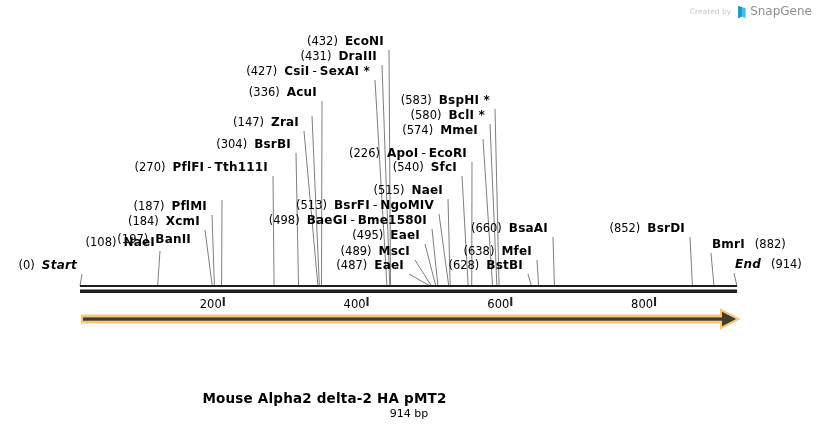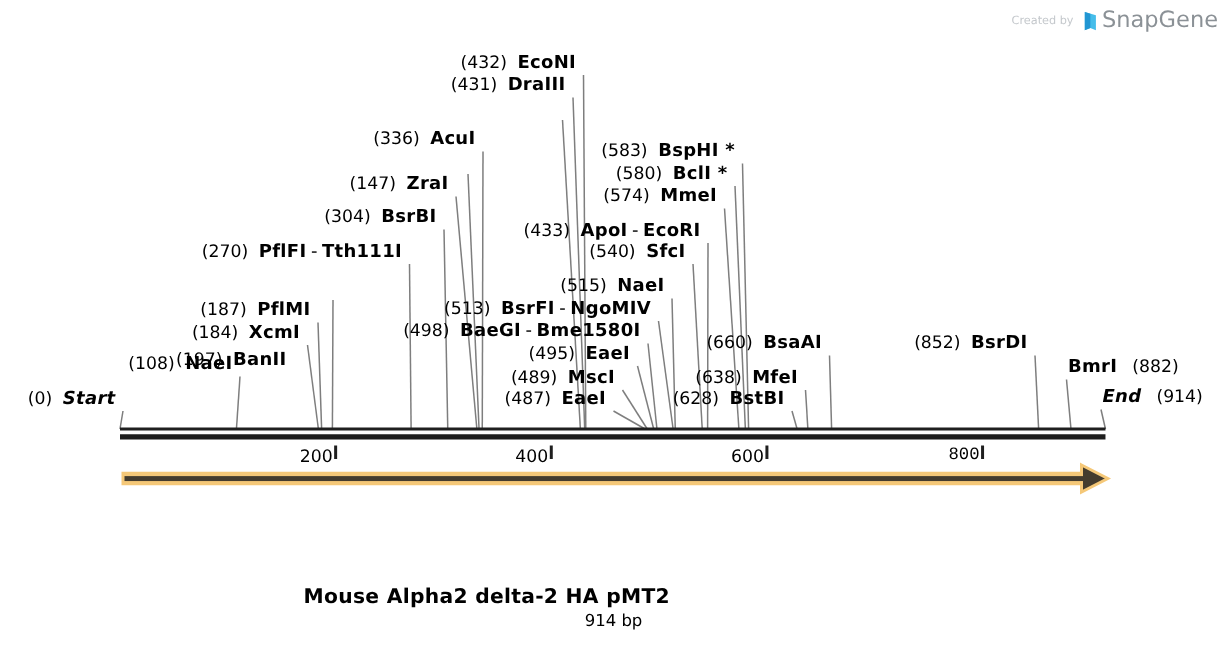--- a/index.html
+++ b/index.html
@@ -27,21 +27,21 @@
     font-size:13.5px; font-weight:700; letter-spacing:0.2px;
   }
   .map-sub {
     position:absolute; top:407px; left:0; width:818px; text-align:center;
     font-size:11px; font-weight:400;
   }
   .brand {
     position:absolute; top:4px; right:6px; display:flex; align-items:center;
   }
   .brand .created { font-size:7.5px; color:#c4c8cc; margin-right:5px; }
-  .brand .bname  { font-size:15px;  color:#8b9196; margin-left:3px; }
+  .brand .bname  { font-size:12px;  color:#8b9196; margin-left:3px; }
   .brand .brand-icon { display:inline-block; width:11px; height:14px; }
 </style>
 </head>
 <body>
 
 <div class="stage">
 
   <svg id="map-svg" width="818" height="430">
       <line x1="82" y1="274" x2="80" y2="286" stroke="#7e7e7e" stroke-width="1"></line>
       <line x1="160" y1="251" x2="157.6304" y2="286" stroke="#7e7e7e" stroke-width="1"></line>
@@ -81,40 +81,41 @@
       <line x1="655.04" y1="297" x2="655.04" y2="306" stroke="#1f1f1f" stroke-width="2"></line>
       <rect x="81" y="314.5" width="643" height="9" fill="#F5C878"></rect>
       <polygon points="721,310 738.5,319 721,328" fill="#443C2E" stroke="#F5C878" stroke-width="2"></polygon>
       <rect x="83" y="317.4" width="640" height="3.3" fill="#443C2E"></rect>
     </svg>
 
   <div id="labels">
       <div class="tick-num" style="left: 181.76px; top: 298px;">200</div>
       <div class="tick-num" style="left: 325.52px; top: 298px;">400</div>
       <div class="tick-num" style="left: 469.28px; top: 298px;">600</div>
-      <div class="tick-num" style="left: 613.04px; top: 298px; font-family: Liberation Mono, monospace;">800</div>
+      <div class="tick-num" style="left: 613.04px; top: 298px;">800</div>
       <div class="site-label pf" style="top: 258px; right: 741px;"><span class="num">(0)</span><span><span class="nm it">Start</span></span></div>
       <div class="site-label pf" style="top: 235px; right: 663px;"><span class="num">(108)</span><span><span class="nm">NaeI</span></span></div>
       <div class="site-label pf" style="top: 214px; right: 618px;"><span class="num">(184)</span><span><span class="nm">XcmI</span></span></div>
       <div class="site-label pf" style="top: 199px; right: 611px;"><span class="num">(187)</span><span><span class="nm">PflMI</span></span></div>
       <div class="site-label pf" style="top: 184px; right: 627px; margin-top: 48px;"><span class="num">(197)</span><span><span class="nm">BanII</span></span></div>
       <div class="site-label pf" style="top: 160px; right: 550px;"><span class="num">(270)</span><span><span class="nm">PflFI</span><span class="sep">-</span><span class="nm">Tth111I</span></span></div>
       <div class="site-label pf" style="top: 137px; right: 527px;"><span class="num">(304)</span><span><span class="nm">BsrBI</span></span></div>
       <div class="site-label pf" style="top: 115px; right: 519px;"><span class="num">(147)</span><span><span class="nm">ZraI</span></span></div>
       <div class="site-label pf" style="top: 85px; right: 501px;"><span class="num">(336)</span><span><span class="nm">AcuI</span></span></div>
+      <div class="site-label pf" style="top: 64px; right: 448px;"><span class="num">(427)</span><span><span class="nm">CsiI</span><span class="sep">-</span><span class="nm">SexAI *</span></span></div>
       <div class="site-label pf" style="top: 49px; right: 441px;"><span class="num">(431)</span><span><span class="nm">DraIII</span></span></div>
       <div class="site-label pf" style="top: 34px; right: 434px;"><span class="num">(432)</span><span><span class="nm">EcoNI</span></span></div>
       <div class="site-label pf" style="top: 258px; right: 414px;"><span class="num">(487)</span><span><span class="nm">EaeI</span></span></div>
       <div class="site-label pf" style="top: 244px; right: 408px;"><span class="num">(489)</span><span><span class="nm">MscI</span></span></div>
       <div class="site-label pf" style="top: 228px; right: 398px;"><span class="num">(495)</span><span><span class="nm">EaeI</span></span></div>
       <div class="site-label pf" style="top: 213px; right: 391px;"><span class="num">(498)</span><span><span class="nm">BaeGI</span><span class="sep">-</span><span class="nm">Bme1580I</span></span></div>
       <div class="site-label pf" style="top: 198px; right: 384px;"><span class="num">(513)</span><span><span class="nm">BsrFI</span><span class="sep">-</span><span class="nm">NgoMIV</span></span></div>
       <div class="site-label pf" style="top: 183px; right: 375px; margin-left: 37px;"><span class="num">(515)</span><span><span class="nm">NaeI</span></span></div>
       <div class="site-label pf" style="top: 160px; right: 361px;"><span class="num">(540)</span><span><span class="nm">SfcI</span></span></div>
-      <div class="site-label pf" style="top: 146px; right: 351px;"><span class="num">(433)</span><span><span class="nm">ApoI</span><span class="sep">-</span><span class="nm">EcoRI</span></span></div>
+      <div class="site-label pf" style="top: 146px; right: 351px;"><span class="num">(226)</span><span><span class="nm">ApoI</span><span class="sep">-</span><span class="nm">EcoRI</span></span></div>
       <div class="site-label pf" style="top: 123px; right: 340px;"><span class="num">(574)</span><span><span class="nm">MmeI</span></span></div>
       <div class="site-label pf" style="top: 108px; right: 333px;"><span class="num">(580)</span><span><span class="nm">BclI *</span></span></div>
       <div class="site-label pf" style="top: 93px; right: 328px;"><span class="num">(583)</span><span><span class="nm">BspHI *</span></span></div>
       <div class="site-label pf" style="top: 258px; right: 295px;"><span class="num">(628)</span><span><span class="nm">BstBI</span></span></div>
       <div class="site-label pf" style="top: 244px; right: 286px;"><span class="num">(638)</span><span><span class="nm">MfeI</span></span></div>
       <div class="site-label pf" style="top: 221px; right: 270px;"><span class="num">(660)</span><span><span class="nm">BsaAI</span></span></div>
       <div class="site-label pf" style="top: 221px; right: 133px;"><span class="num">(852)</span><span><span class="nm">BsrDI</span></span></div>
       <div class="site-label nf" style="top: 237px; left: 712px;"><span><span class="nm">BmrI</span></span><span class="num">(882)</span></div>
       <div class="site-label nf" style="top: 257px; left: 735px;"><span><span class="nm it">End</span></span><span class="num">(914)</span></div>
     </div>

